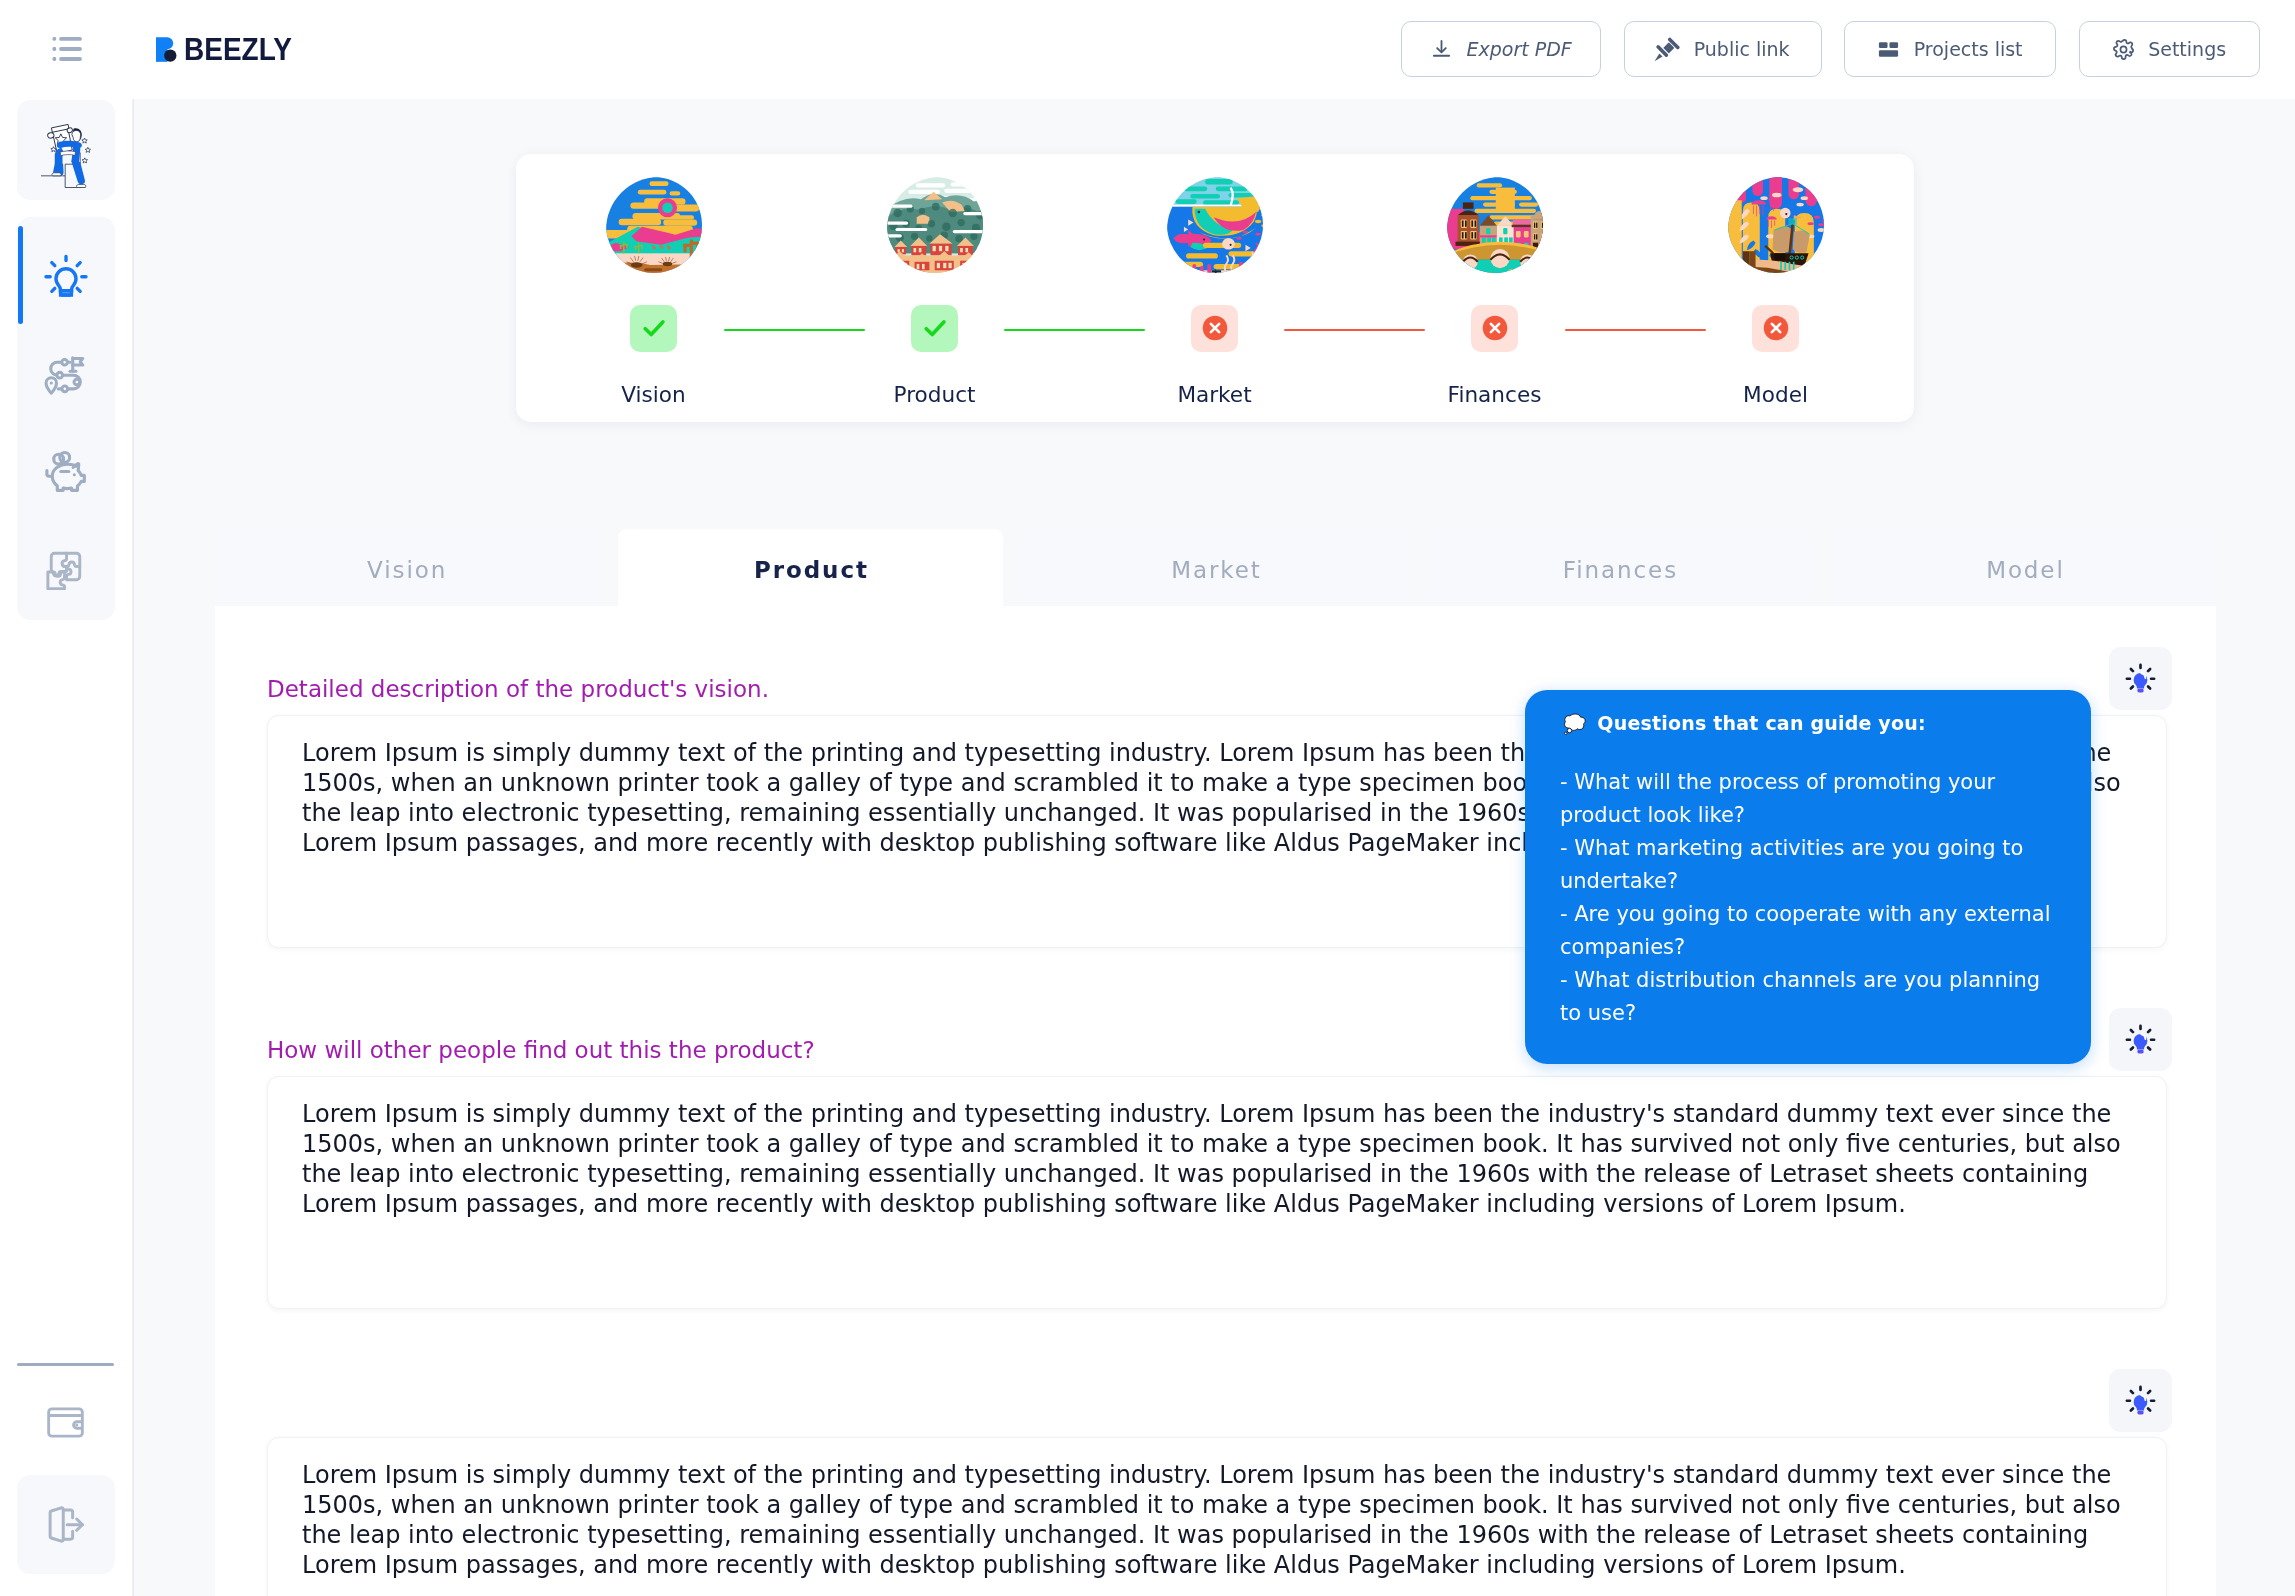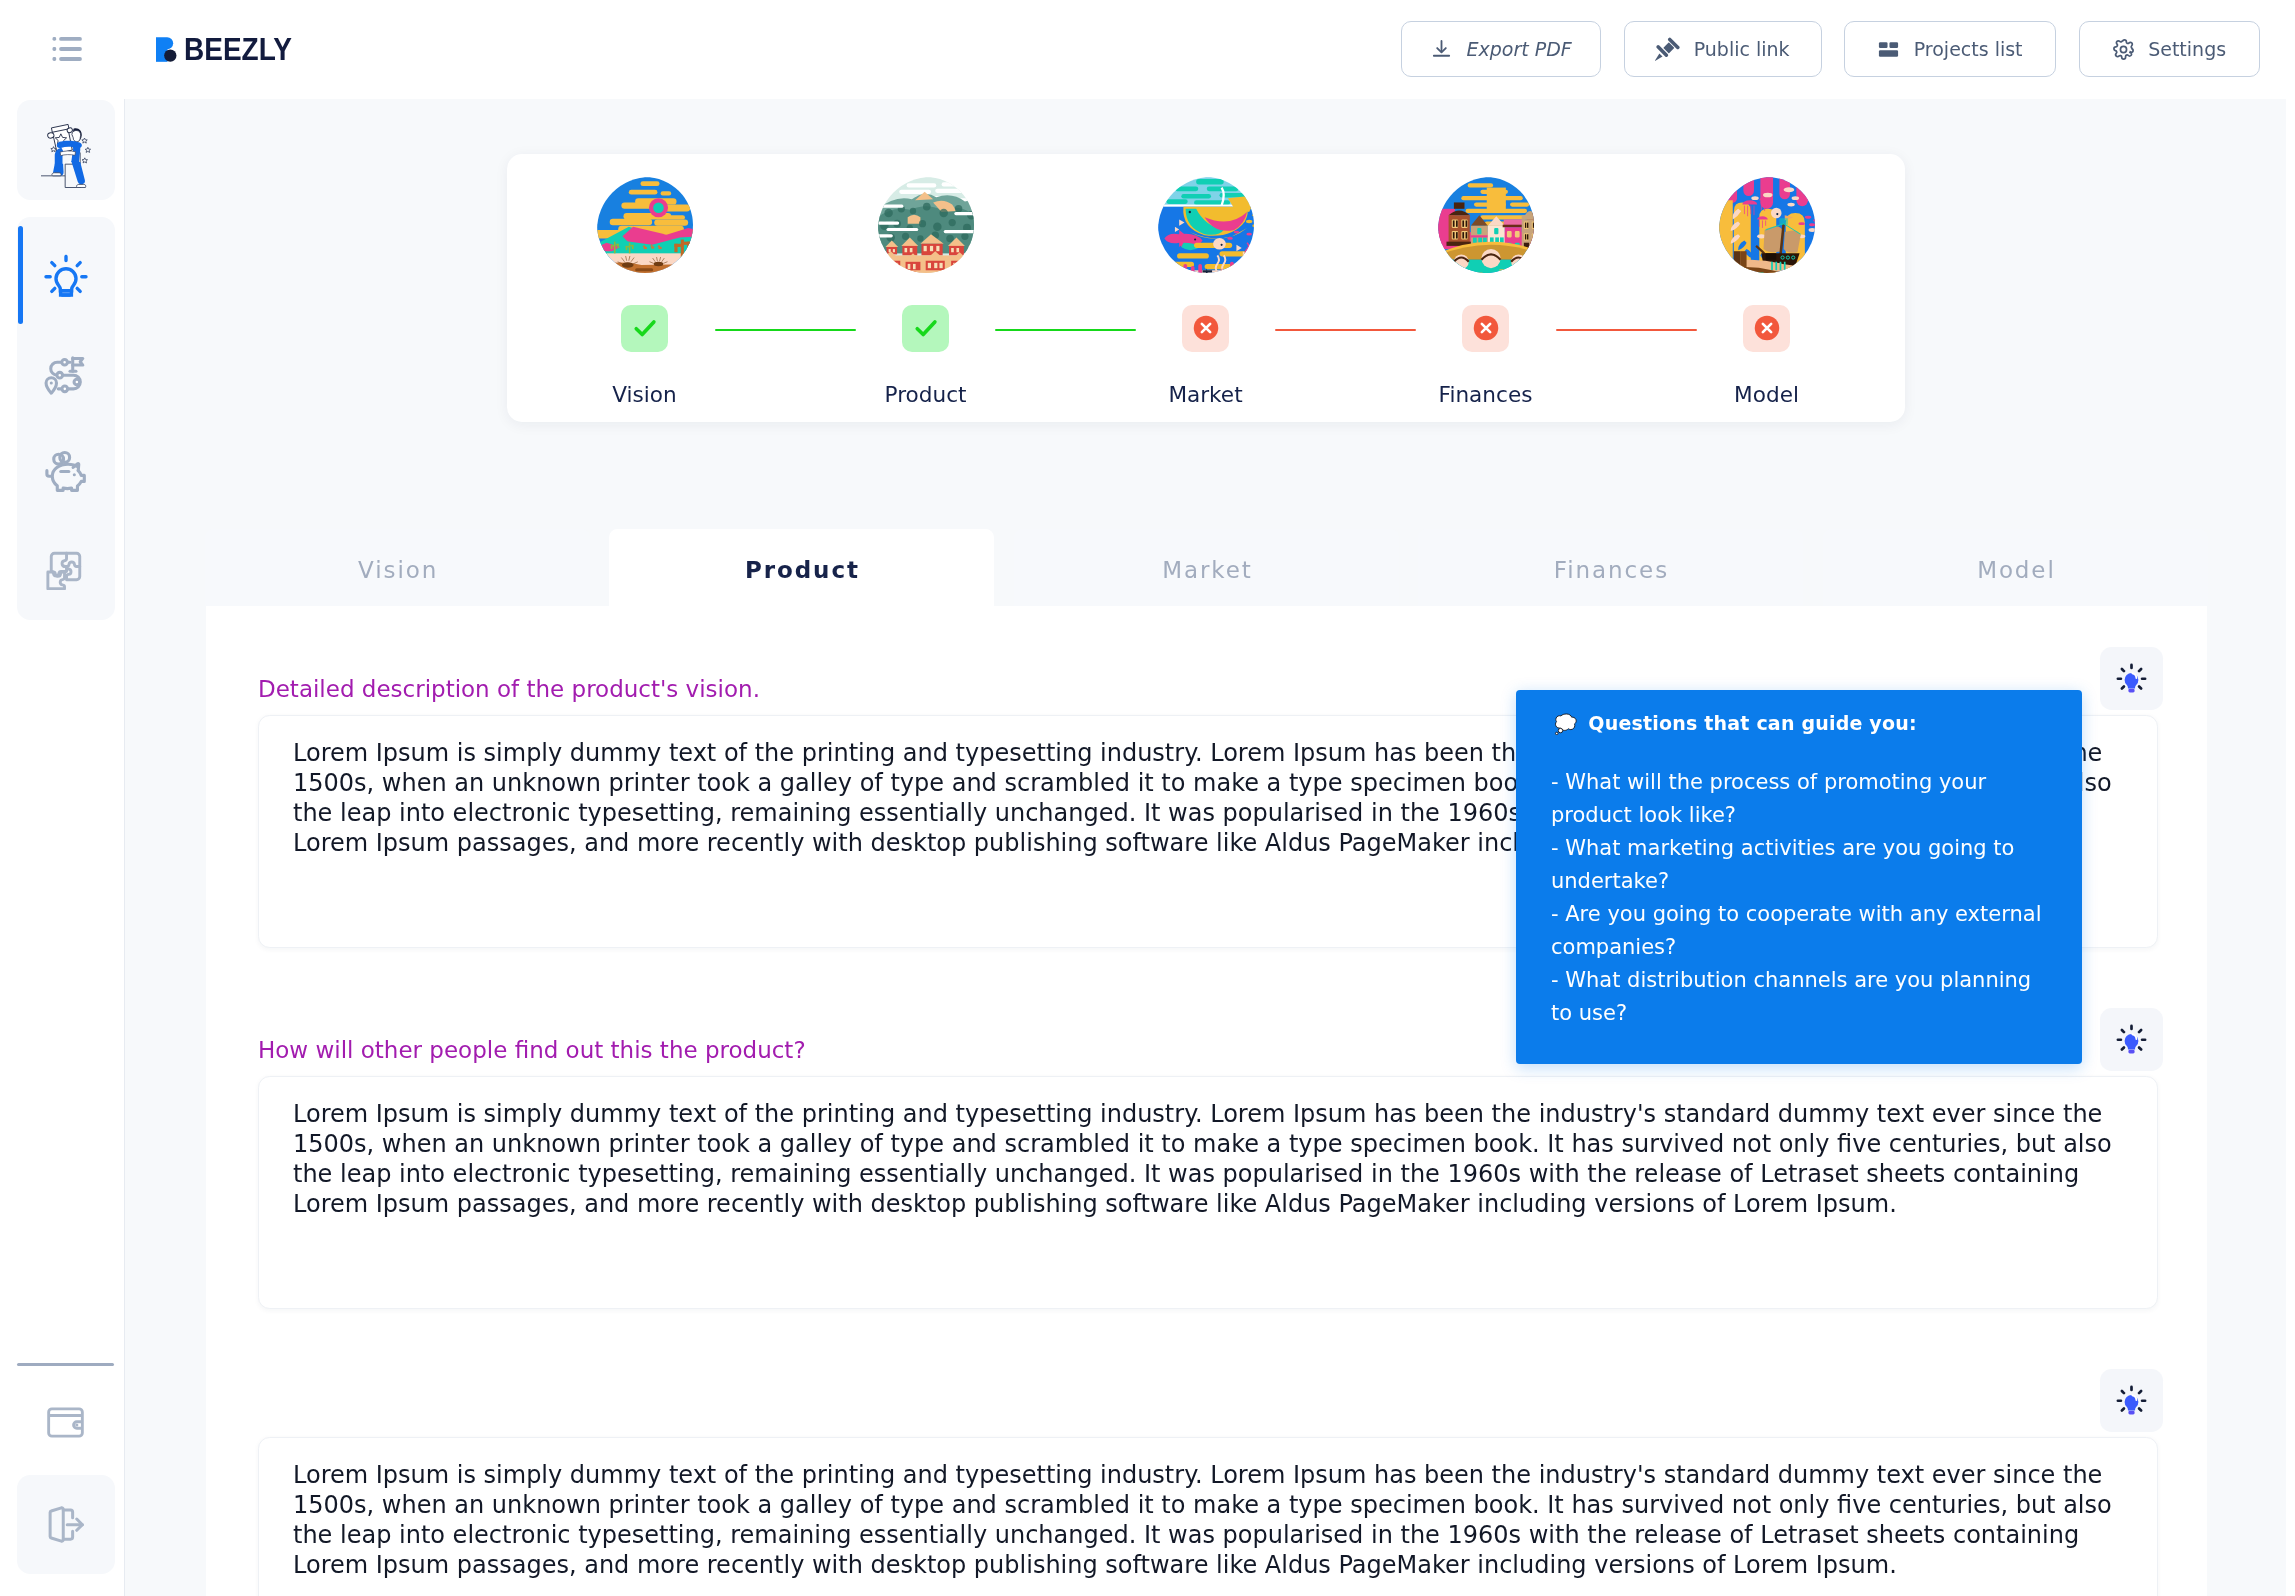--- a/index.html
+++ b/index.html
@@ -25,21 +25,21 @@
 
   
   .sidebar{position:absolute;left:0;top:0;width:133px;height:1597px;background:#fff;border-right:0.8px solid #eef1f6;}
   .side-item{position:absolute;left:16.6px;width:98px;height:98px;border-radius:13.3px;display:flex;align-items:center;justify-content:center;}
   .side-item.soft{background:#f6f8fb;}
   .side-group{position:absolute;left:16.6px;width:98px;border-radius:13.3px;background:#f6f8fb;}
   .side-bar-accent{position:absolute;left:17.5px;width:5px;border-radius:2.5px;background:#1677f4;}
   .side-divider{position:absolute;left:16.6px;width:97px;height:3.3px;background:#9eabc0;border-radius:1.7px;}
 
   
-  .main{position:absolute;left:124px;top:99px;width:2162px;height:1498px;background:#f7f9fb;border-left:0.8px solid #e7ebf1;}
+  .main{position:absolute;left:133px;top:99px;width:2162px;height:1498px;background:#f7f9fb;border-left:0.8px solid #e7ebf1;}
 
   .stepcard{position:absolute;left:382px;top:55px;width:1398px;height:268px;background:#fff;border-radius:15px;
             box-shadow:0 2.5px 13.3px rgba(16,36,74,.06);}
   .step{position:absolute;top:0;width:141px;text-align:center;}
   .step-circle{width:96px;height:96px;border-radius:50%;overflow:hidden;margin:0 auto;}
   .step-state{width:47px;height:47px;border-radius:10px;margin:32px auto 0;display:flex;align-items:center;justify-content:center;}
   .step-state.ok{background:#b4f7bc;}
   .step-state.bad{background:#fde1da;}
   .step-label{margin-top:32px;font-size:21.6px;color:#15224a;line-height:21.6px;}
   .step-line{position:absolute;height:2.2px;top:175px;border-radius:1.7px;}
@@ -53,21 +53,21 @@
 
   
   .panel{position:absolute;left:81px;top:507px;width:2001px;height:1090px;background:#fff;}
   .qtitle{position:absolute;left:52px;font-size:23px;color:#a21caf;white-space:nowrap;line-height:23px;}
   .qbox{position:absolute;left:52px;width:1900px;border:0.8px solid #eef1f5;border-radius:11.6px;background:#fff;
         box-shadow:0 1.7px 5.8px rgba(16,36,74,.045);}
   .qtext{position:absolute;left:34px;top:21.6px;width:1830px;font-size:24px;line-height:30px;color:#121827;}
   .bulb-btn{position:absolute;width:63px;height:63px;border-radius:11.6px;background:#f4f6fa;display:flex;align-items:center;justify-content:center;}
 
   
-  .tooltip{position:absolute;left:1391px;top:591px;width:566px;height:374px;background:#0b7ceb;border-radius:4px;
+  .tooltip{position:absolute;left:1391px;top:591px;width:566px;height:374px;background:#0b7ceb;border-radius:22px;
            color:#fff;box-shadow:0 3.3px 15px rgba(11,124,235,.25);}
   .tt-head{position:absolute;left:37px;top:21.6px;display:flex;align-items:center;gap:8.3px;font-size:19px;font-weight:700;
            letter-spacing:0.2px;}
   .tt-body{position:absolute;left:35px;top:76px;width:496px;}
   .tt-line{font-size:21px;line-height:33px;}
 </style>
 </head>
 <body>
 
 <div class="header">

